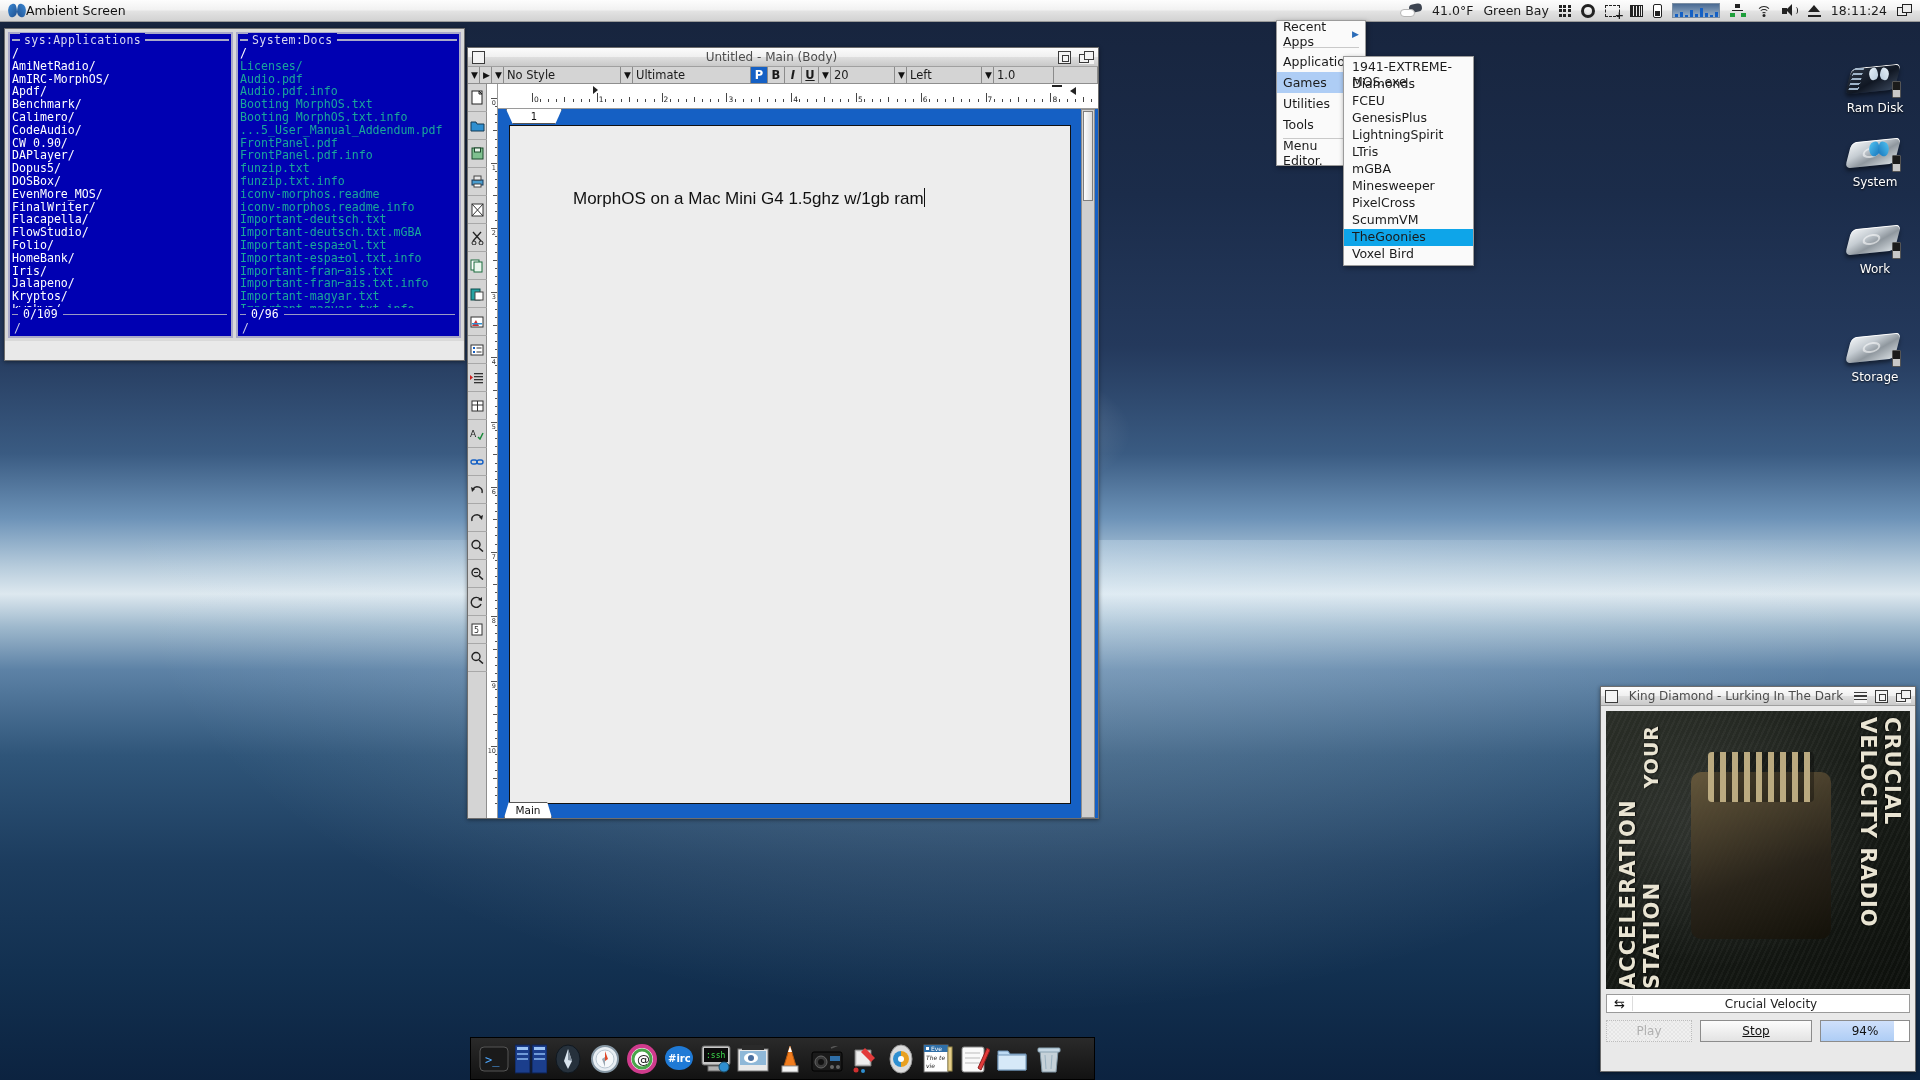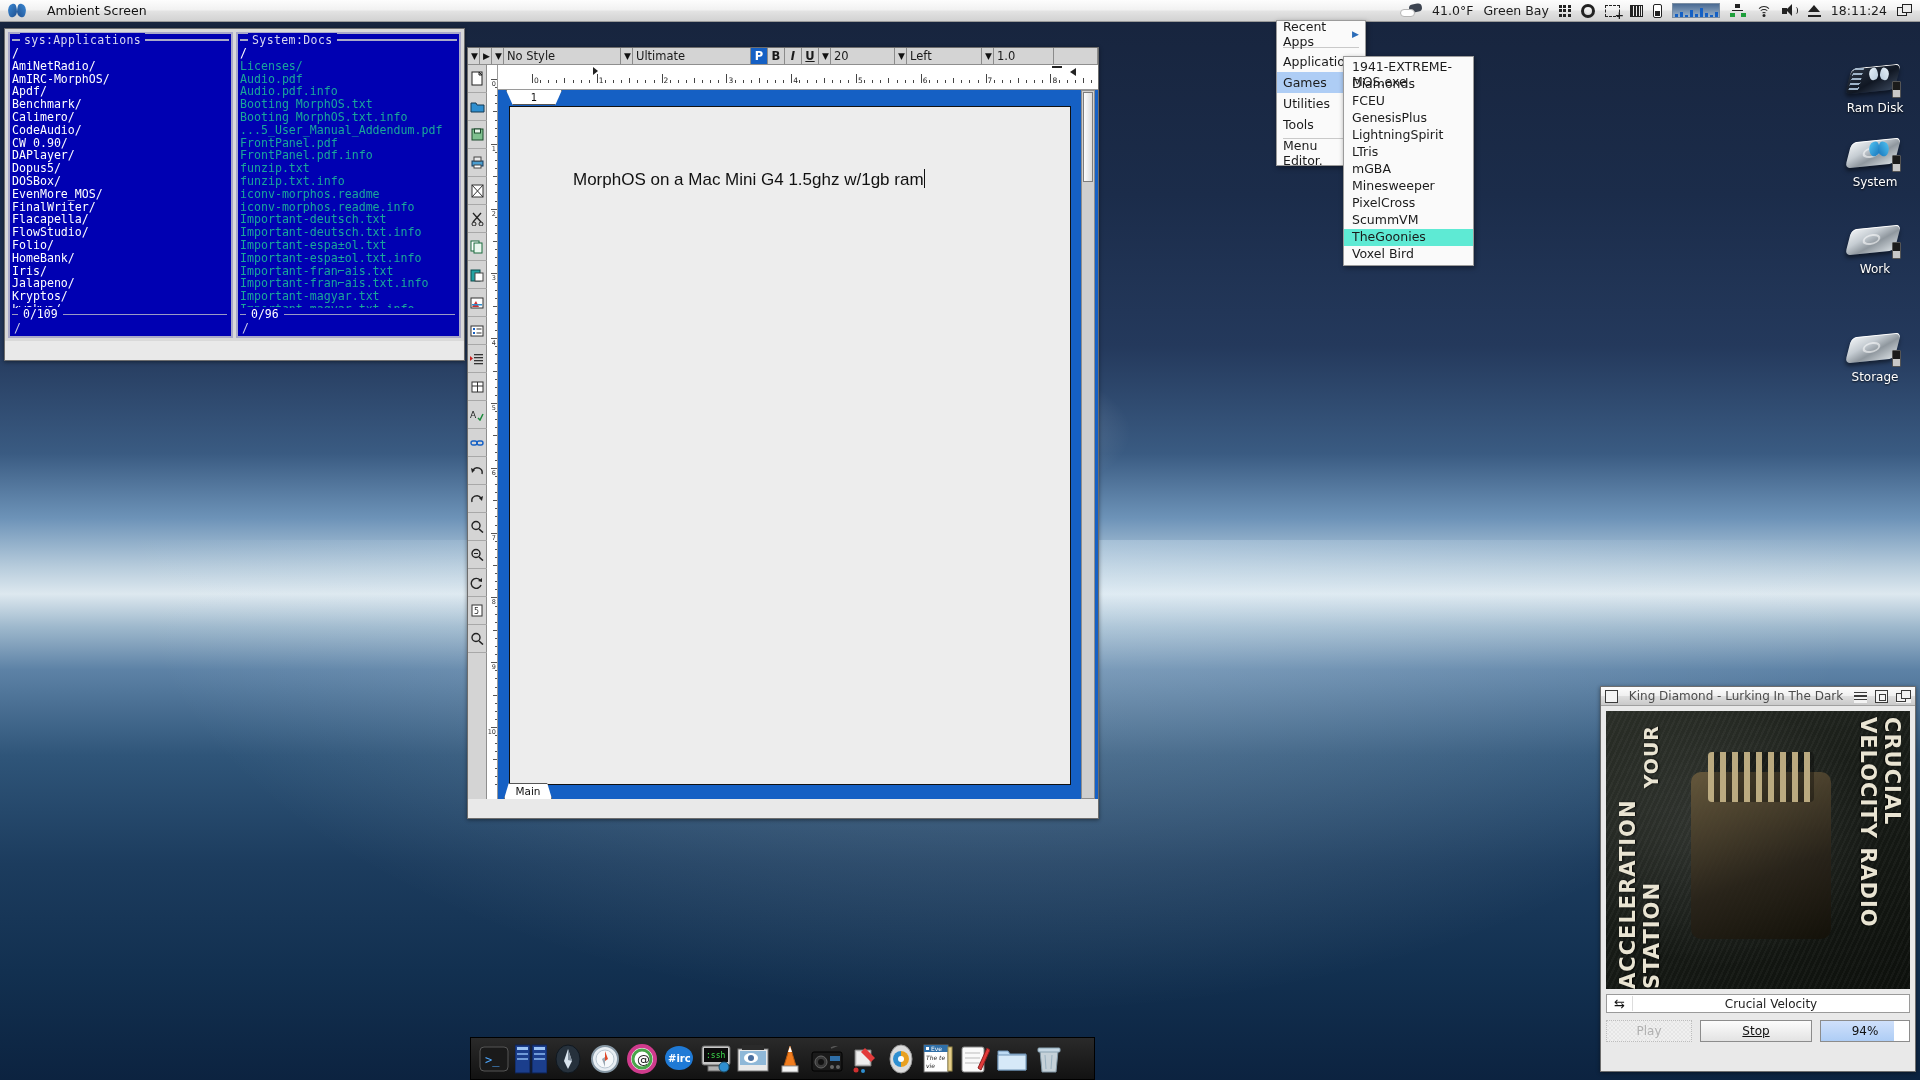--- a/index.html
+++ b/index.html
@@ -34,21 +34,21 @@
   }
 
   
   #menubar{
     position:absolute; left:0; top:0; width:1920px; height:22px;
     background:linear-gradient(to bottom,#fdfdfd 0%, #f2f2f2 45%, #e2e2e2 55%, #d2d2d2 100%);
     border-bottom:1px solid #9a9a9a;
     display:flex; align-items:center; z-index:200;
     font-size:12.5px; color:#1b1b1b;
   }
-  #menubar .mb-left{ display:flex; align-items:center; gap:21px; padding-left:8px; }
+  #menubar .mb-left{ display:flex; align-items:center; gap:0; padding-left:8px; }
   #menubar .mb-right{ margin-left:auto; display:flex; align-items:center; gap:10px; padding-right:8px; }
   .butterfly{ width:18px; height:14px; position:relative; display:inline-block; }
   .butterfly i{ position:absolute; display:block; background:#2b6cb8; border-radius:60% 30% 55% 35%; }
   .butterfly i.wl{ left:0; top:0; width:9px; height:13px; transform:rotate(-12deg);
       background:linear-gradient(135deg,#3d8bd6,#1f4f8f); }
   .butterfly i.wr{ right:0; top:0; width:9px; height:13px; transform:rotate(12deg) scaleX(-1);
       background:linear-gradient(135deg,#3d8bd6,#1f4f8f); }
   .screen-name{ font-size:12.5px; color:#111; }
   .mb-ico{ display:inline-flex; align-items:center; justify-content:center; height:18px; }
   .grid-ico{ display:grid; grid-template-columns:repeat(3,3px); grid-template-rows:repeat(3,3px); gap:1.5px; }
@@ -207,21 +207,21 @@
                  background:#fafafa; border:1px solid #9b9b9b; box-shadow:1px 2px 5px rgba(0,0,0,.4);
                  padding:2px 0; font-size:12.5px; color:#1b1b1b; }
   #ambient-menu .mi{ height:21px; display:flex; align-items:center; padding:0 6px; }
   #ambient-menu .mi.sel{ background:#aecdf5; }
   #ambient-menu .mi .arr{ margin-left:auto; color:#2b6cb8; font-size:9px; }
   #ambient-menu .sep{ height:1px; background:#c9c9c9; margin:3px 6px; }
   #games-submenu{ position:absolute; left:1343px; top:56px; width:131px; z-index:301;
                   background:#fafafa; border:1px solid #9b9b9b; box-shadow:1px 2px 5px rgba(0,0,0,.4);
                   padding:2px 0; font-size:12.5px; color:#1b1b1b; }
   #games-submenu .gi{ height:17px; display:flex; padding:0 8px; }
-  #games-submenu .gi.sel{ background:#5eead4; }
+  #games-submenu .gi.sel{ background:#0ea5e9; }
 
   
   .dicon{ position:absolute; width:86px; text-align:center; color:#fff; font-size:12px;
           text-shadow:0 1px 2px rgba(0,0,0,.85); }
   .dicon .glyph{ height:52px; display:flex; align-items:flex-end; justify-content:center; margin-bottom:3px;}
   .dicon .lbl{ display:block; }
   .hd{ width:52px; height:36px; position:relative; }
   .hd .body{ position:absolute; left:0; top:4px; width:48px; height:26px;
     background:linear-gradient(150deg,#f1f4f6 0%,#c5ccd2 35%,#8f979e 60%,#d9dfe3 100%);
     border-radius:5px/6px; transform:skewX(-20deg) rotate(-6deg);
@@ -572,21 +572,21 @@
             </div>
             <div class="mc-row">
               <span class="nm">iconv-morphos.readme.info</span>
               <span class="sz"></span>
             </div>
             <div class="mc-row">
               <span class="nm">Important-deutsch.txt</span>
               <span class="sz"></span>
             </div>
             <div class="mc-row">
-              <span class="nm">Important-deutsch.txt.info</span>
+              <span class="nm">Important-deutsch.txt.mGBA</span>
               <span class="sz"></span>
             </div>
             <div class="mc-row">
               <span class="nm">Important-espa±ol.txt</span>
               <span class="sz"></span>
             </div>
             <div class="mc-row">
               <span class="nm">Important-espa±ol.txt.info</span>
               <span class="sz"></span>
             </div>
@@ -611,20 +611,29 @@
           <div class="sbar"></div>
           <span>0/96</span>
         </div>
         <div class="mc-cmd">/</div>
       </div>
     </div>
   </div>
 </div>
 
 <div class="win" id="editor">
+  <div class="win-title">
+    <span class="tbtn"></span>
+    <span class="t-label">Untitled - Main (Body)</span>
+    <span class="tbtn iconify"></span>
+    <span class="tbtn depth">
+        <b></b>
+        <b></b>
+      </span>
+  </div>
 
   <div id="ed-toolbar">
     <span class="tb-cell tb-arrow">▼</span>
     <span class="tb-cell tb-arrow">▶</span>
     <span class="tb-cell tb-arrow">▼</span>
     <span class="tb-cell" style="width:117px">No Style</span>
     <span class="tb-cell tb-arrow">▼</span>
     <span class="tb-cell" style="width:118px">Ultimate</span>
     <span class="tb-cell tb-sq on">P</span>
     <span class="tb-cell tb-sq">B</span>

